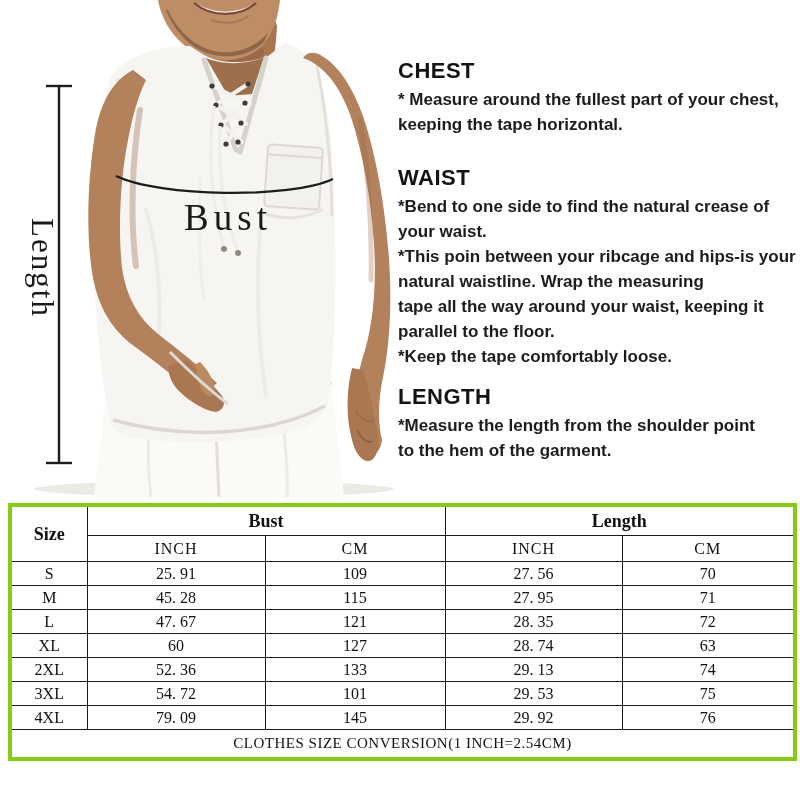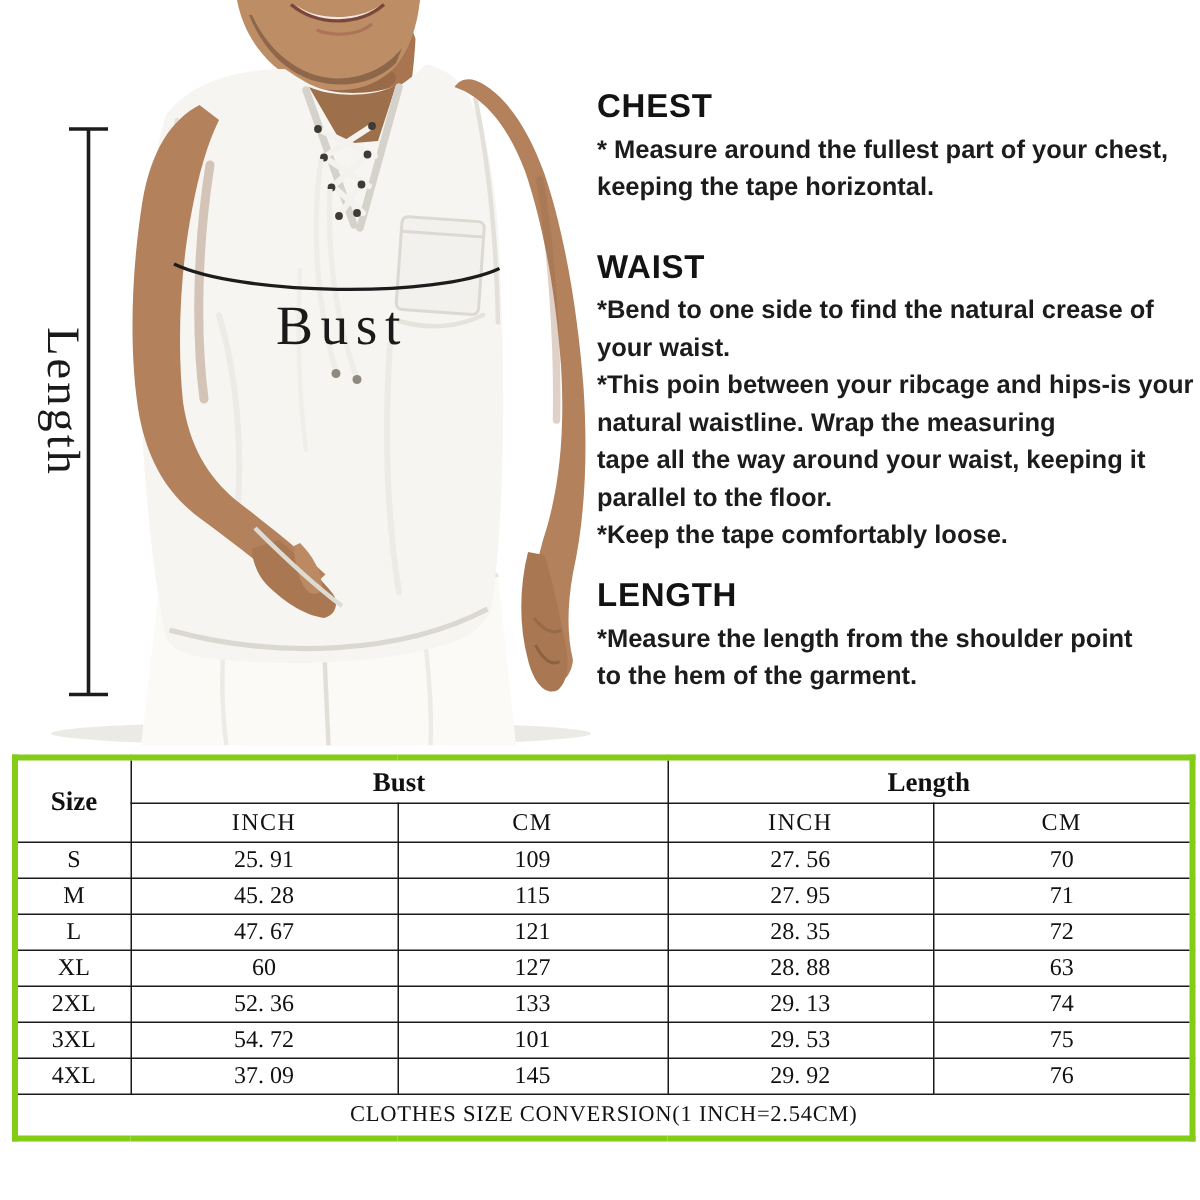--- a/index.html
+++ b/index.html
@@ -208,40 +208,40 @@
           <td>L</td>
           <td>47. 67</td>
           <td>121</td>
           <td>28. 35</td>
           <td>72</td>
         </tr>
         <tr class="dr">
           <td>XL</td>
           <td>60</td>
           <td>127</td>
-          <td>28. 88</td>
+          <td>28. 74</td>
           <td>63</td>
         </tr>
         <tr class="dr">
           <td>2XL</td>
           <td>52. 36</td>
           <td>133</td>
           <td>29. 13</td>
           <td>74</td>
         </tr>
         <tr class="dr">
           <td>3XL</td>
           <td>54. 72</td>
           <td>101</td>
           <td>29. 53</td>
           <td>75</td>
         </tr>
         <tr class="dr">
           <td>4XL</td>
-          <td>37. 09</td>
+          <td>79. 09</td>
           <td>145</td>
           <td>29. 92</td>
           <td>76</td>
         </tr>
         <tr class="ft">
           <td colspan="5">CLOTHES SIZE CONVERSION(1 INCH=2.54CM)</td>
         </tr>
       </tbody>
     </table>
   </div>

